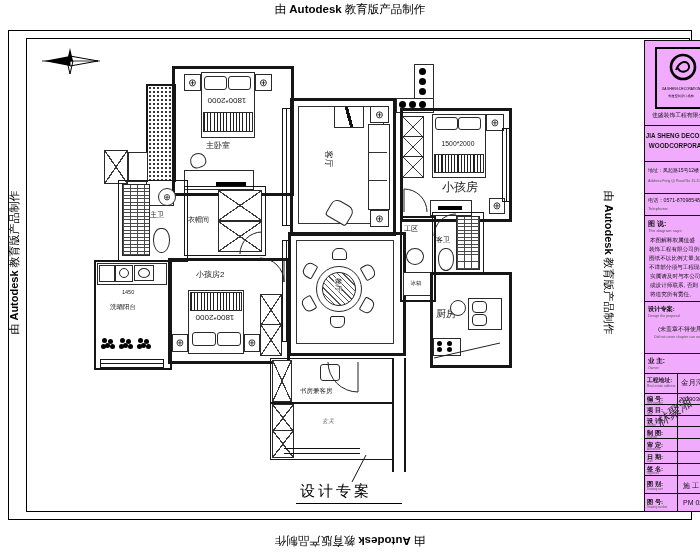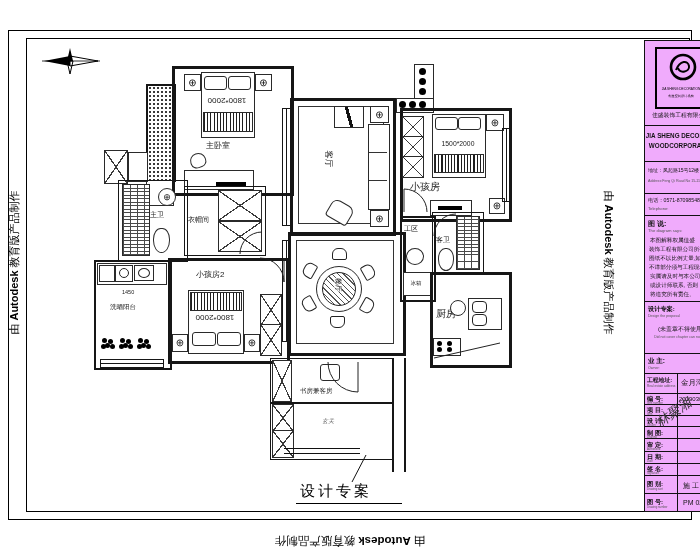--- a/index.html
+++ b/index.html
@@ -41,20 +41,23 @@
   .ts{position:absolute;font-size:3.6px;color:#555;white-space:nowrap}
   .tv{position:absolute;font-size:7px;white-space:nowrap}
   .note{position:absolute;font-size:5.6px;white-space:nowrap}
   svg{display:block}
 </style>
 </head>
 <body>
 
 <div id="sheet">
 
+  <div class="wm" style="left:0;top:2px;width:700px;font-size:11.5px">
+    <span>由</span><b>Autodesk</b><span>教育版产品制作</span>
+  </div>
   <div class="wm" style="left:0;top:533px;width:700px;transform:rotate(180deg);font-size:11.5px">
     <span>由</span><b>Autodesk</b><span>教育版产品制作</span>
   </div>
   <div class="wm" style="left:-156px;top:255px;width:340px;transform:rotate(-90deg)">
     <span>由</span><b>Autodesk</b><span>教育版产品制作</span>
   </div>
   <div class="wm" style="left:438px;top:255px;width:340px;transform:rotate(90deg)">
     <span>由</span><b>Autodesk</b><span>教育版产品制作</span>
   </div>
 
@@ -170,21 +173,21 @@
   <div class="room" style="left:400px;top:108px;width:106px;height:108px;border-width:3px"></div>
   <div class="furn xh" style="left:402px;top:116px;width:20px;height:20px"></div>
   <div class="furn xh" style="left:402px;top:136px;width:20px;height:20px"></div>
   <div class="furn xh" style="left:402px;top:156px;width:20px;height:20px"></div>
   <div class="nt" style="left:486px;top:114px;width:16px;height:15px">⊕</div>
   <div class="furn" style="left:432px;top:114px;width:52px;height:62px"></div>
   <div class="furn" style="left:435px;top:117px;width:21px;height:11px;border-radius:3px"></div>
   <div class="furn" style="left:458px;top:117px;width:21px;height:11px;border-radius:3px"></div>
   <div class="lbl" style="left:434px;top:140px;width:48px;text-align:center;font-size:6.8px">1500*2000</div>
   <div class="furn vstr" style="left:434px;top:154px;width:48px;height:17px"></div>
-  <div class="lbl" style="left:410px;top:181px;font-size:10px">小孩房</div>
+  <div class="lbl" style="left:442px;top:181px;font-size:12px">小孩房</div>
   <div class="furn" style="left:430px;top:200px;width:40px;height:14px"></div>
   <div class="abs" style="left:438px;top:206px;width:24px;height:4px;background:#000"></div>
   <div class="nt" style="left:489px;top:198px;width:14px;height:14px">⊕</div>
   <div class="winv" style="left:502px;top:128px;width:7px;height:72px"></div>
 
   <div class="room thin" style="left:400px;top:216px;width:32px;height:82px;border-width:2px"></div>
   <div class="lbl" style="left:404px;top:225px;font-size:7px">工区</div>
   <div class="furn" style="left:406px;top:248px;width:16px;height:15px;border-radius:50%"></div>
   <div class="furn" style="left:403px;top:272px;width:26px;height:22px"></div>
   <div class="lbl ctr" style="left:403px;top:272px;width:26px;height:22px;font-size:5.5px;position:absolute;display:flex">冰箱</div>

